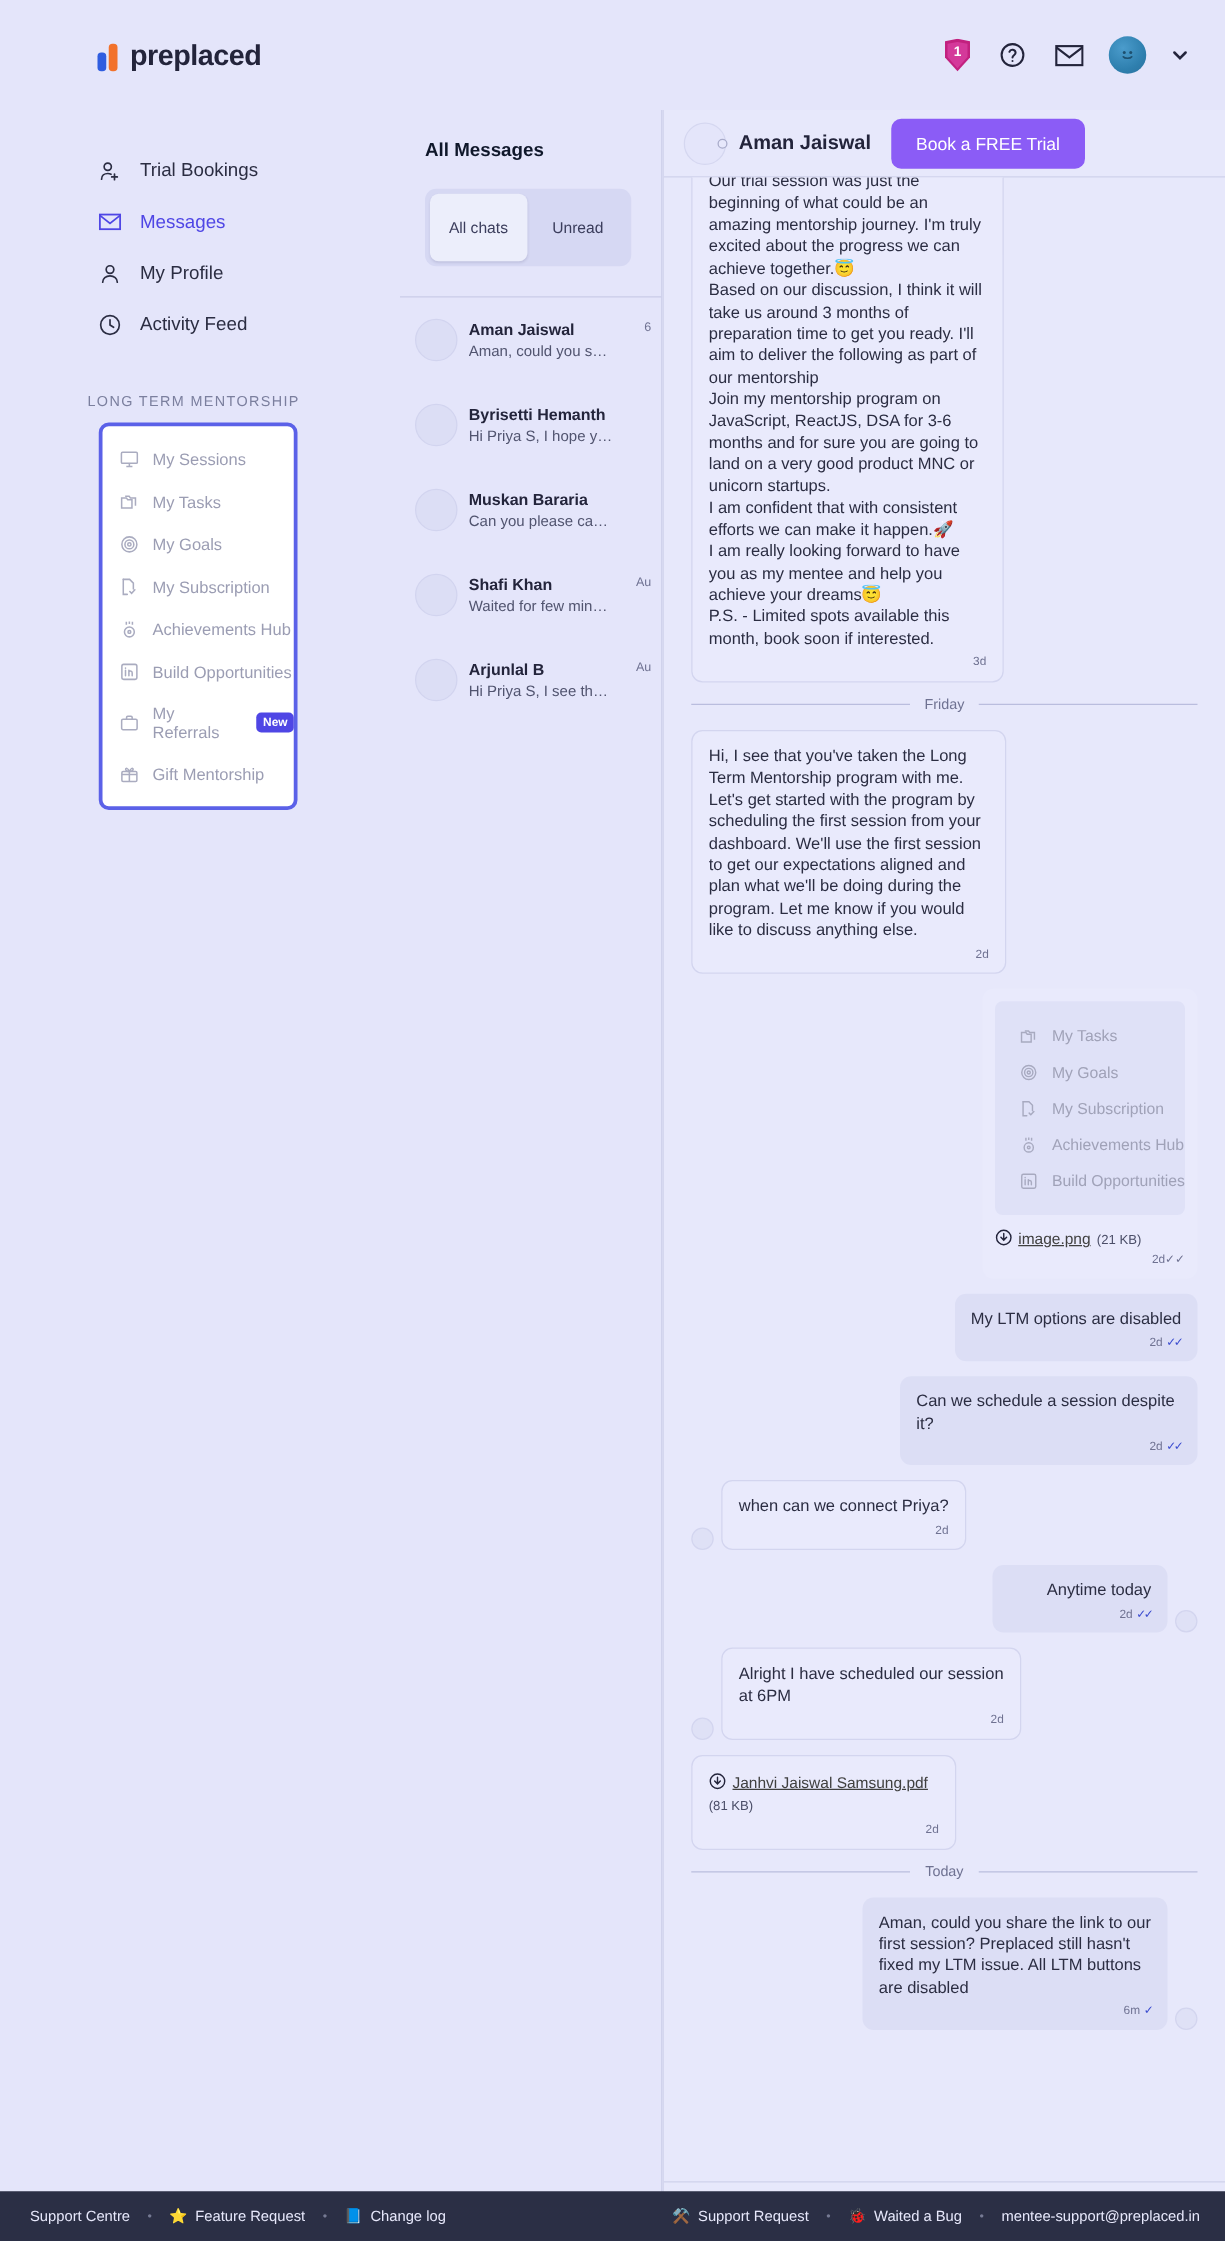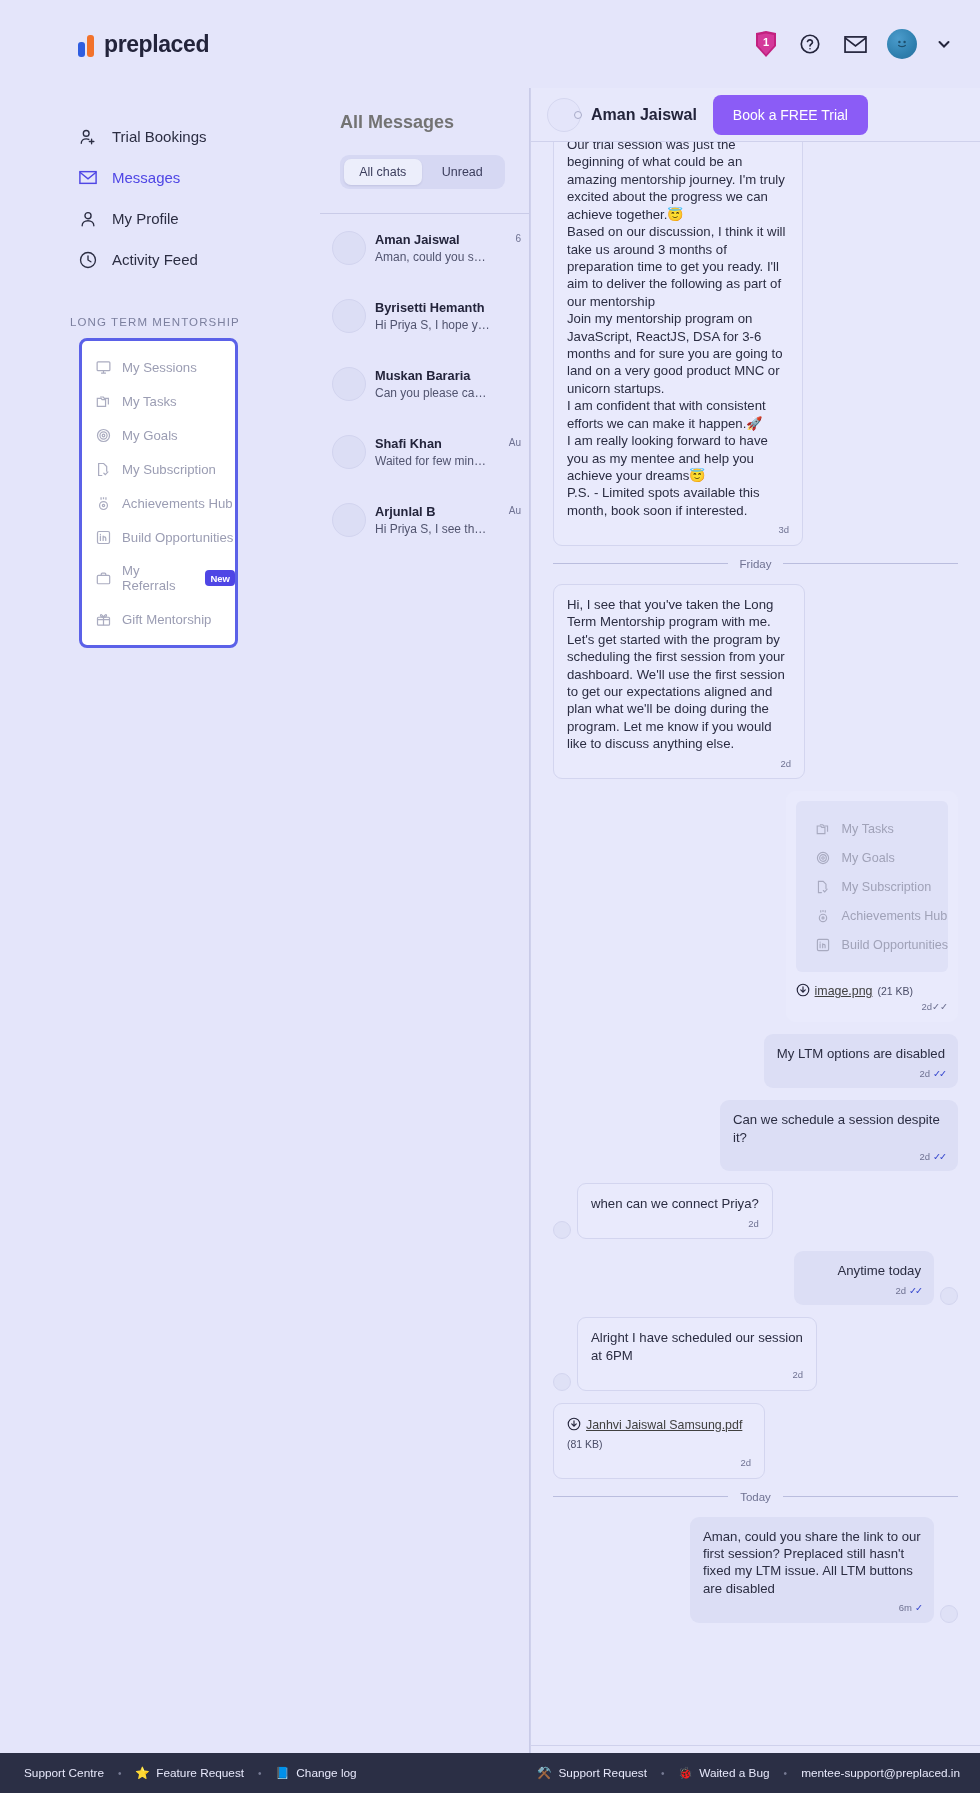--- a/index.html
+++ b/index.html
@@ -62,28 +62,28 @@
   }
   .ltm-item .ic { width: 16px; height: 16px; flex: 0 0 16px; display:flex; align-items:center; justify-content:center;}
   .pill-new {
     background: #4f46e5; color:#fff; font-size: 9.5px; font-weight: bold;
     border-radius: 4px; padding: 2.5px 5px; margin-left: 4px;
   }
 
   
   .msglist { width: 210px; flex: 0 0 210px; background: #e4e5fa; border-right: 1px solid #c9cbe8; }
   .msglist-head { padding: 24px 20px 0 20px; }
-  .msglist-title { font-size: 18px; font-weight: bold; color: #737373; }
+  .msglist-title { font-size: 15px; font-weight: bold; color: #0f172a; }
   .seg {
     margin-top: 22px; background: #d6d8f3; border-radius: 9px; padding: 4px;
     display: flex; gap: 2px; width: 165px;
   }
   .seg div {
     flex: 1; text-align: center; font-size: 12.5px; color: #3b3d5c;
-    padding: 6px 2px; border-radius: 7px; cursor: pointer;
+    padding: 20px 2px; border-radius: 7px; cursor: pointer;
   }
   .seg div.on { background: #eceefb; box-shadow: 0 1px 2px rgba(40,40,90,.12); }
   .chat-rows { margin-top: 24px; border-top: 1px solid #c9cbe8; }
   .chat-row {
     display: flex; align-items: center; gap: 9px; padding: 17px 8px 17px 12px;
     cursor: pointer;
   }
   .chat-av { width: 34px; height: 34px; flex:0 0 34px; border-radius: 50%; background: #dcdef5; border: 1px solid #d2d4ef; }
   .chat-txt { min-width: 0; flex: 1; }
   .chat-name { font-size: 12.8px; font-weight: bold; color: #23243b; white-space: nowrap; overflow: hidden; text-overflow: ellipsis; }

